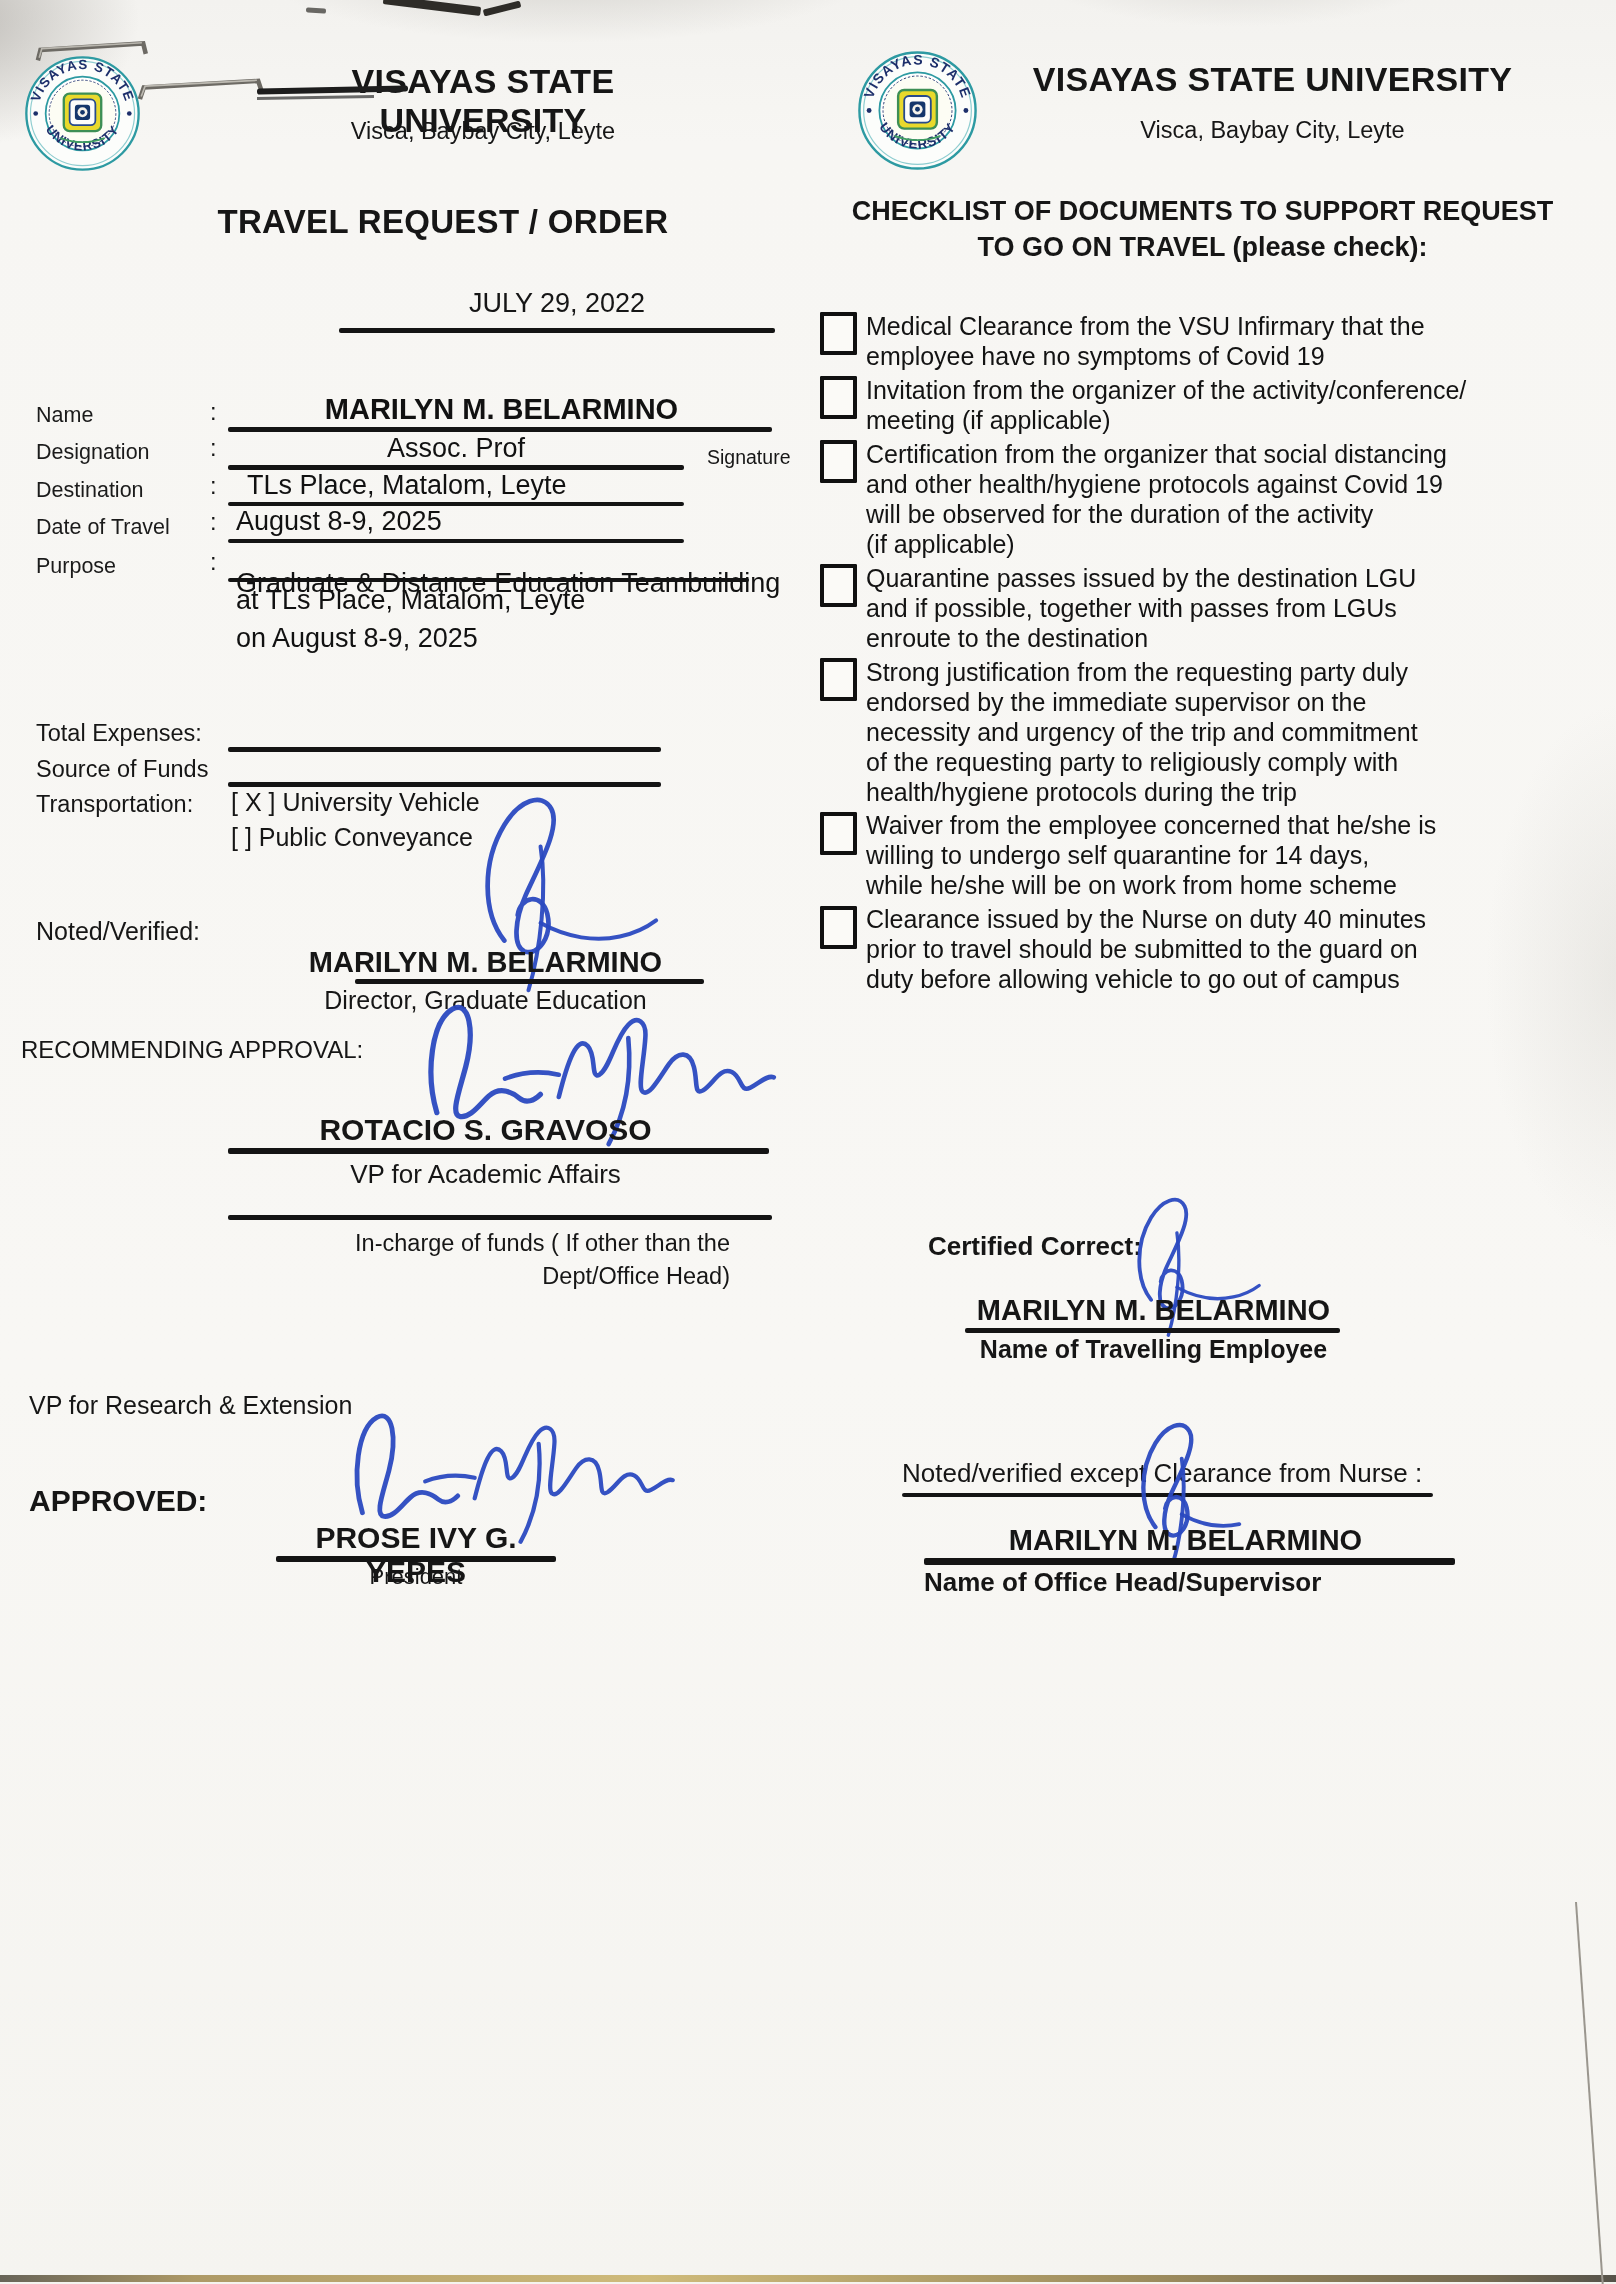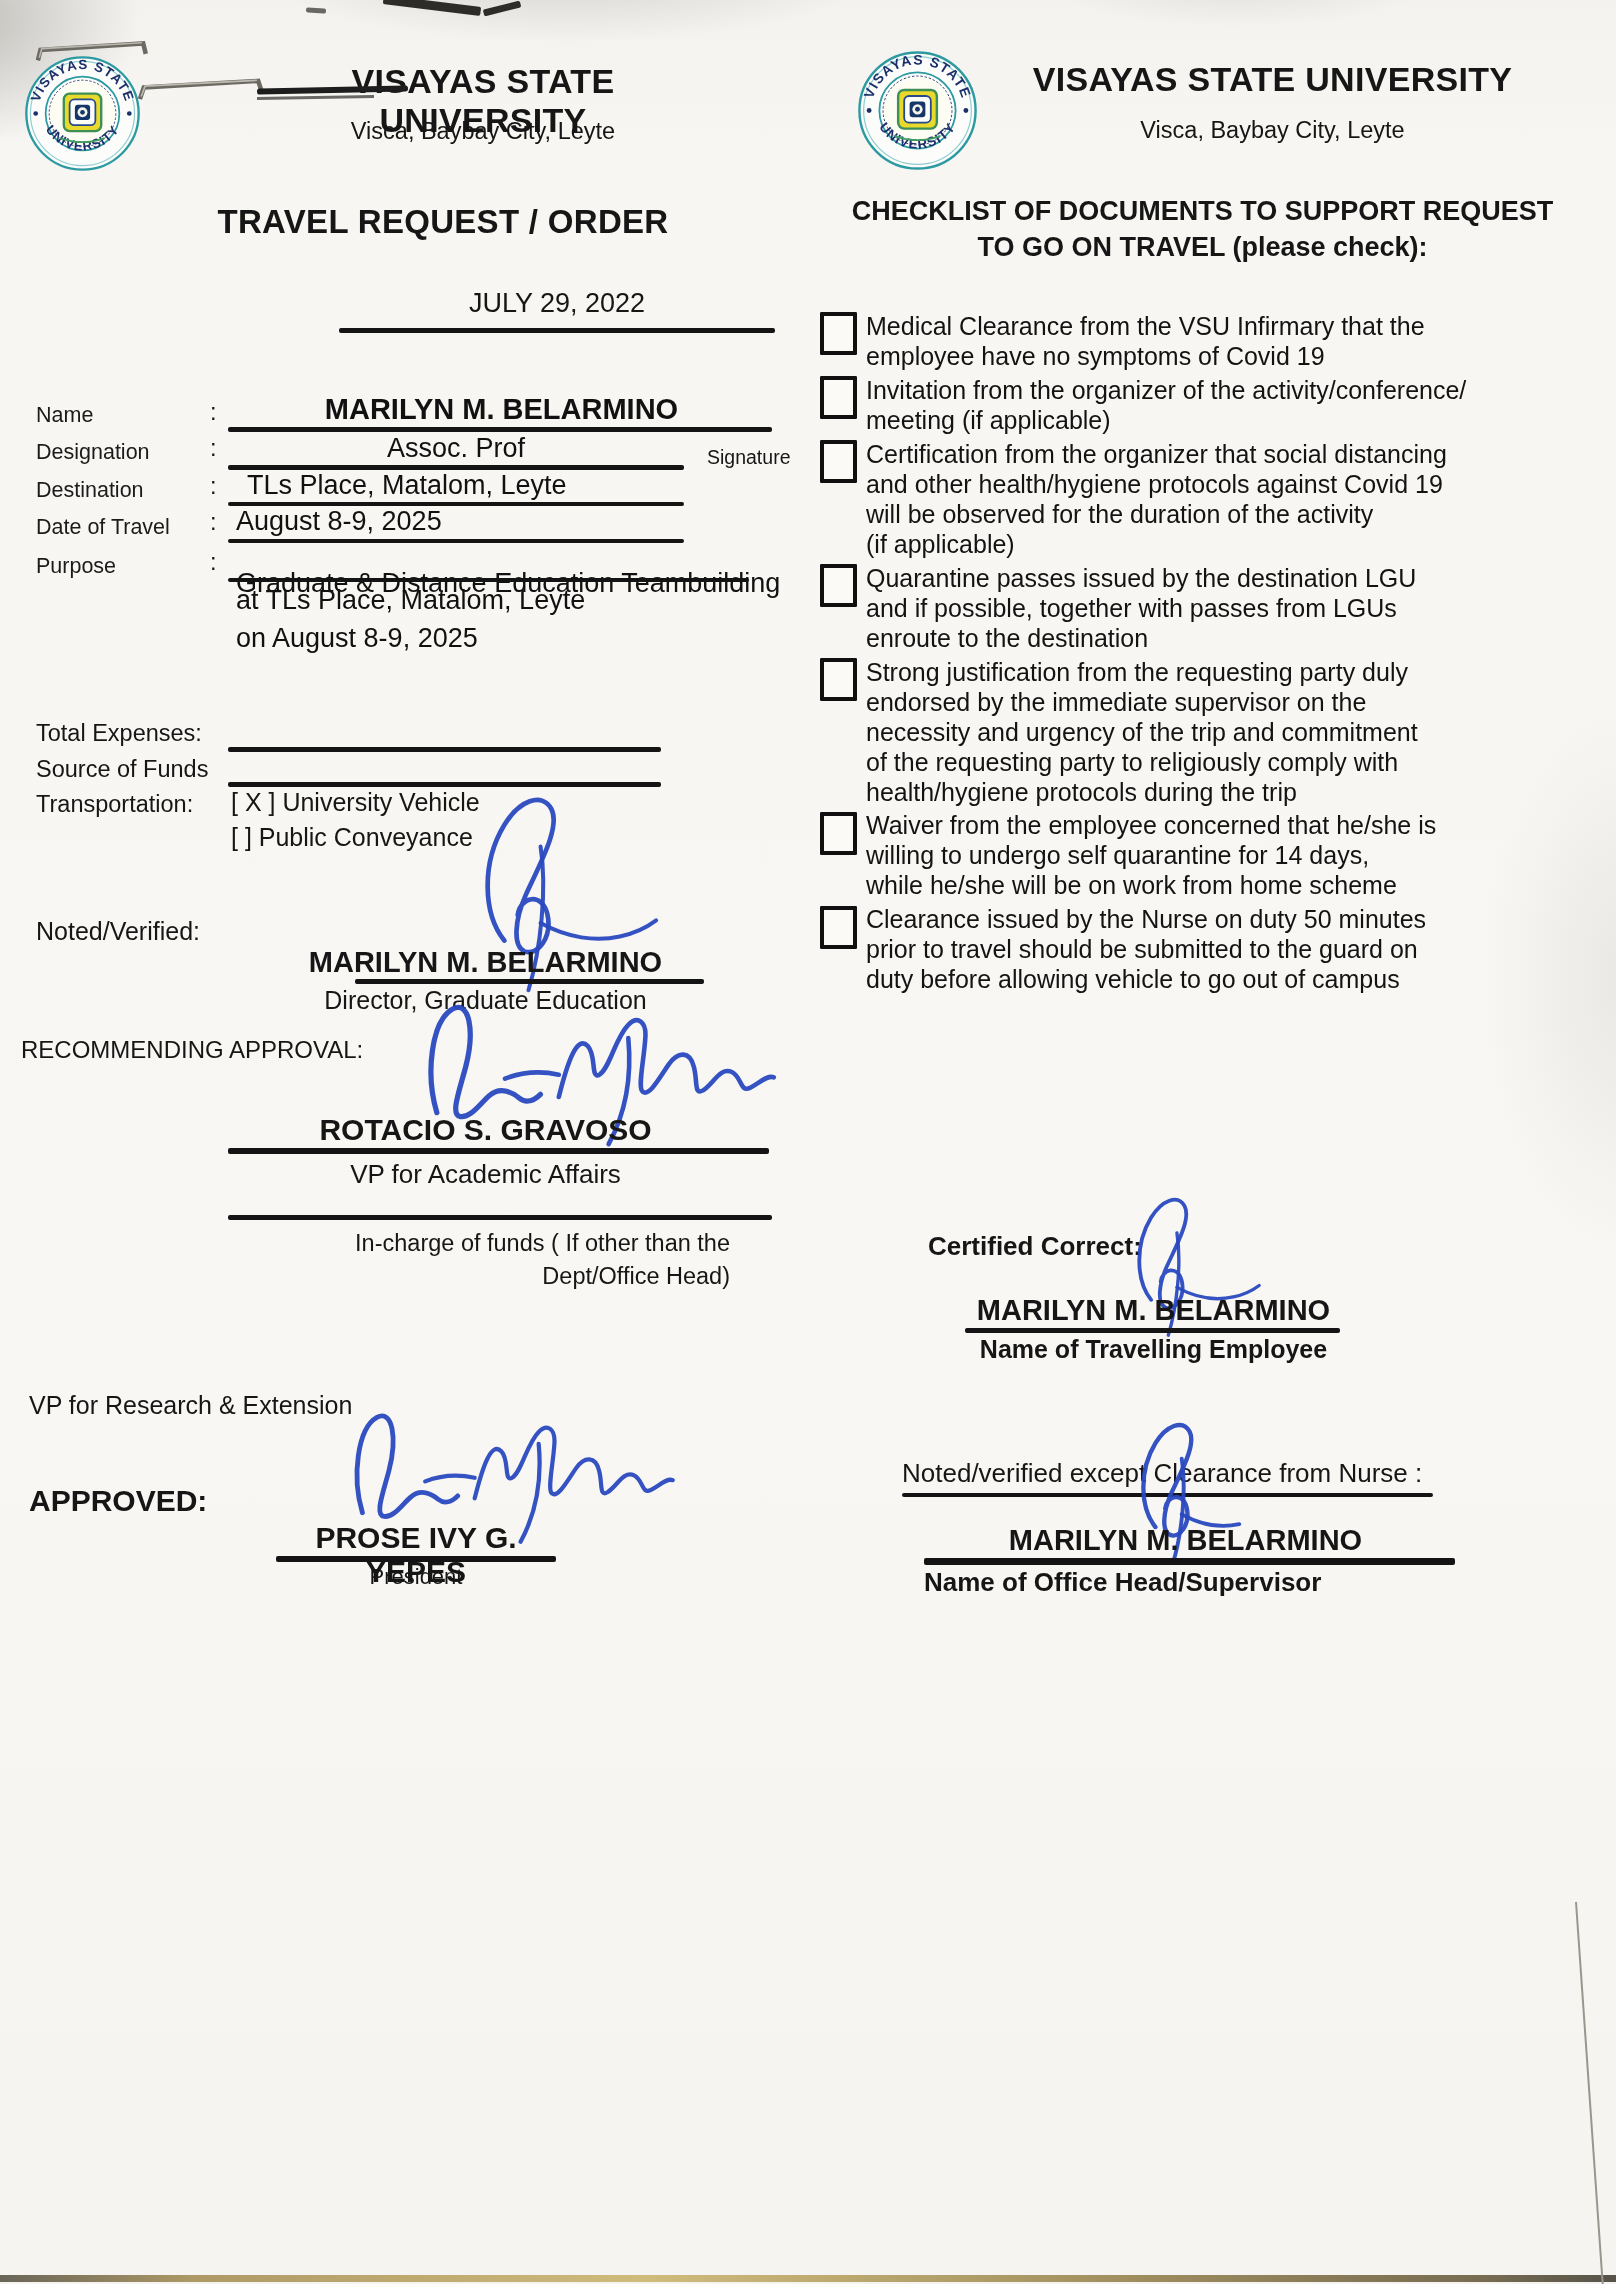--- a/index.html
+++ b/index.html
@@ -264,21 +264,21 @@
 health/hygiene protocols during the trip</div>
     </div>
     <div class="chk-item">
       <div class="cb"></div>
       <div class="chk-txt pre">Waiver from the employee concerned that he/she is
 willing to undergo self quarantine for 14 days,
 while he/she will be on work from home scheme</div>
     </div>
     <div class="chk-item">
       <div class="cb"></div>
-      <div class="chk-txt pre">Clearance issued by the Nurse on duty 50 minutes
+      <div class="chk-txt pre">Clearance issued by the Nurse on duty 40 minutes
 prior to travel should be submitted to the guard on
 duty before allowing vehicle to go out of campus</div>
     </div>
   </div>
 
   <div class="abs b r-cert">Certified Correct:</div>
   <svg class="sig" style="left:1089px;top:1187px;" width="195" height="153" viewBox="0 0 340 320">
     <path stroke-width="8" d="M96,236 C64,196 62,120 96,64 C118,28 152,14 166,40 C180,66 150,120 128,168 C112,204 108,244 126,252 C146,260 168,230 160,196 C152,164 120,170 116,198"></path>
     <path stroke-width="7" d="M150,210 C190,232 232,238 268,230 C292,225 310,215 322,206"></path>
     <path stroke-width="7" d="M150,96 C160,160 150,250 132,310"></path>

